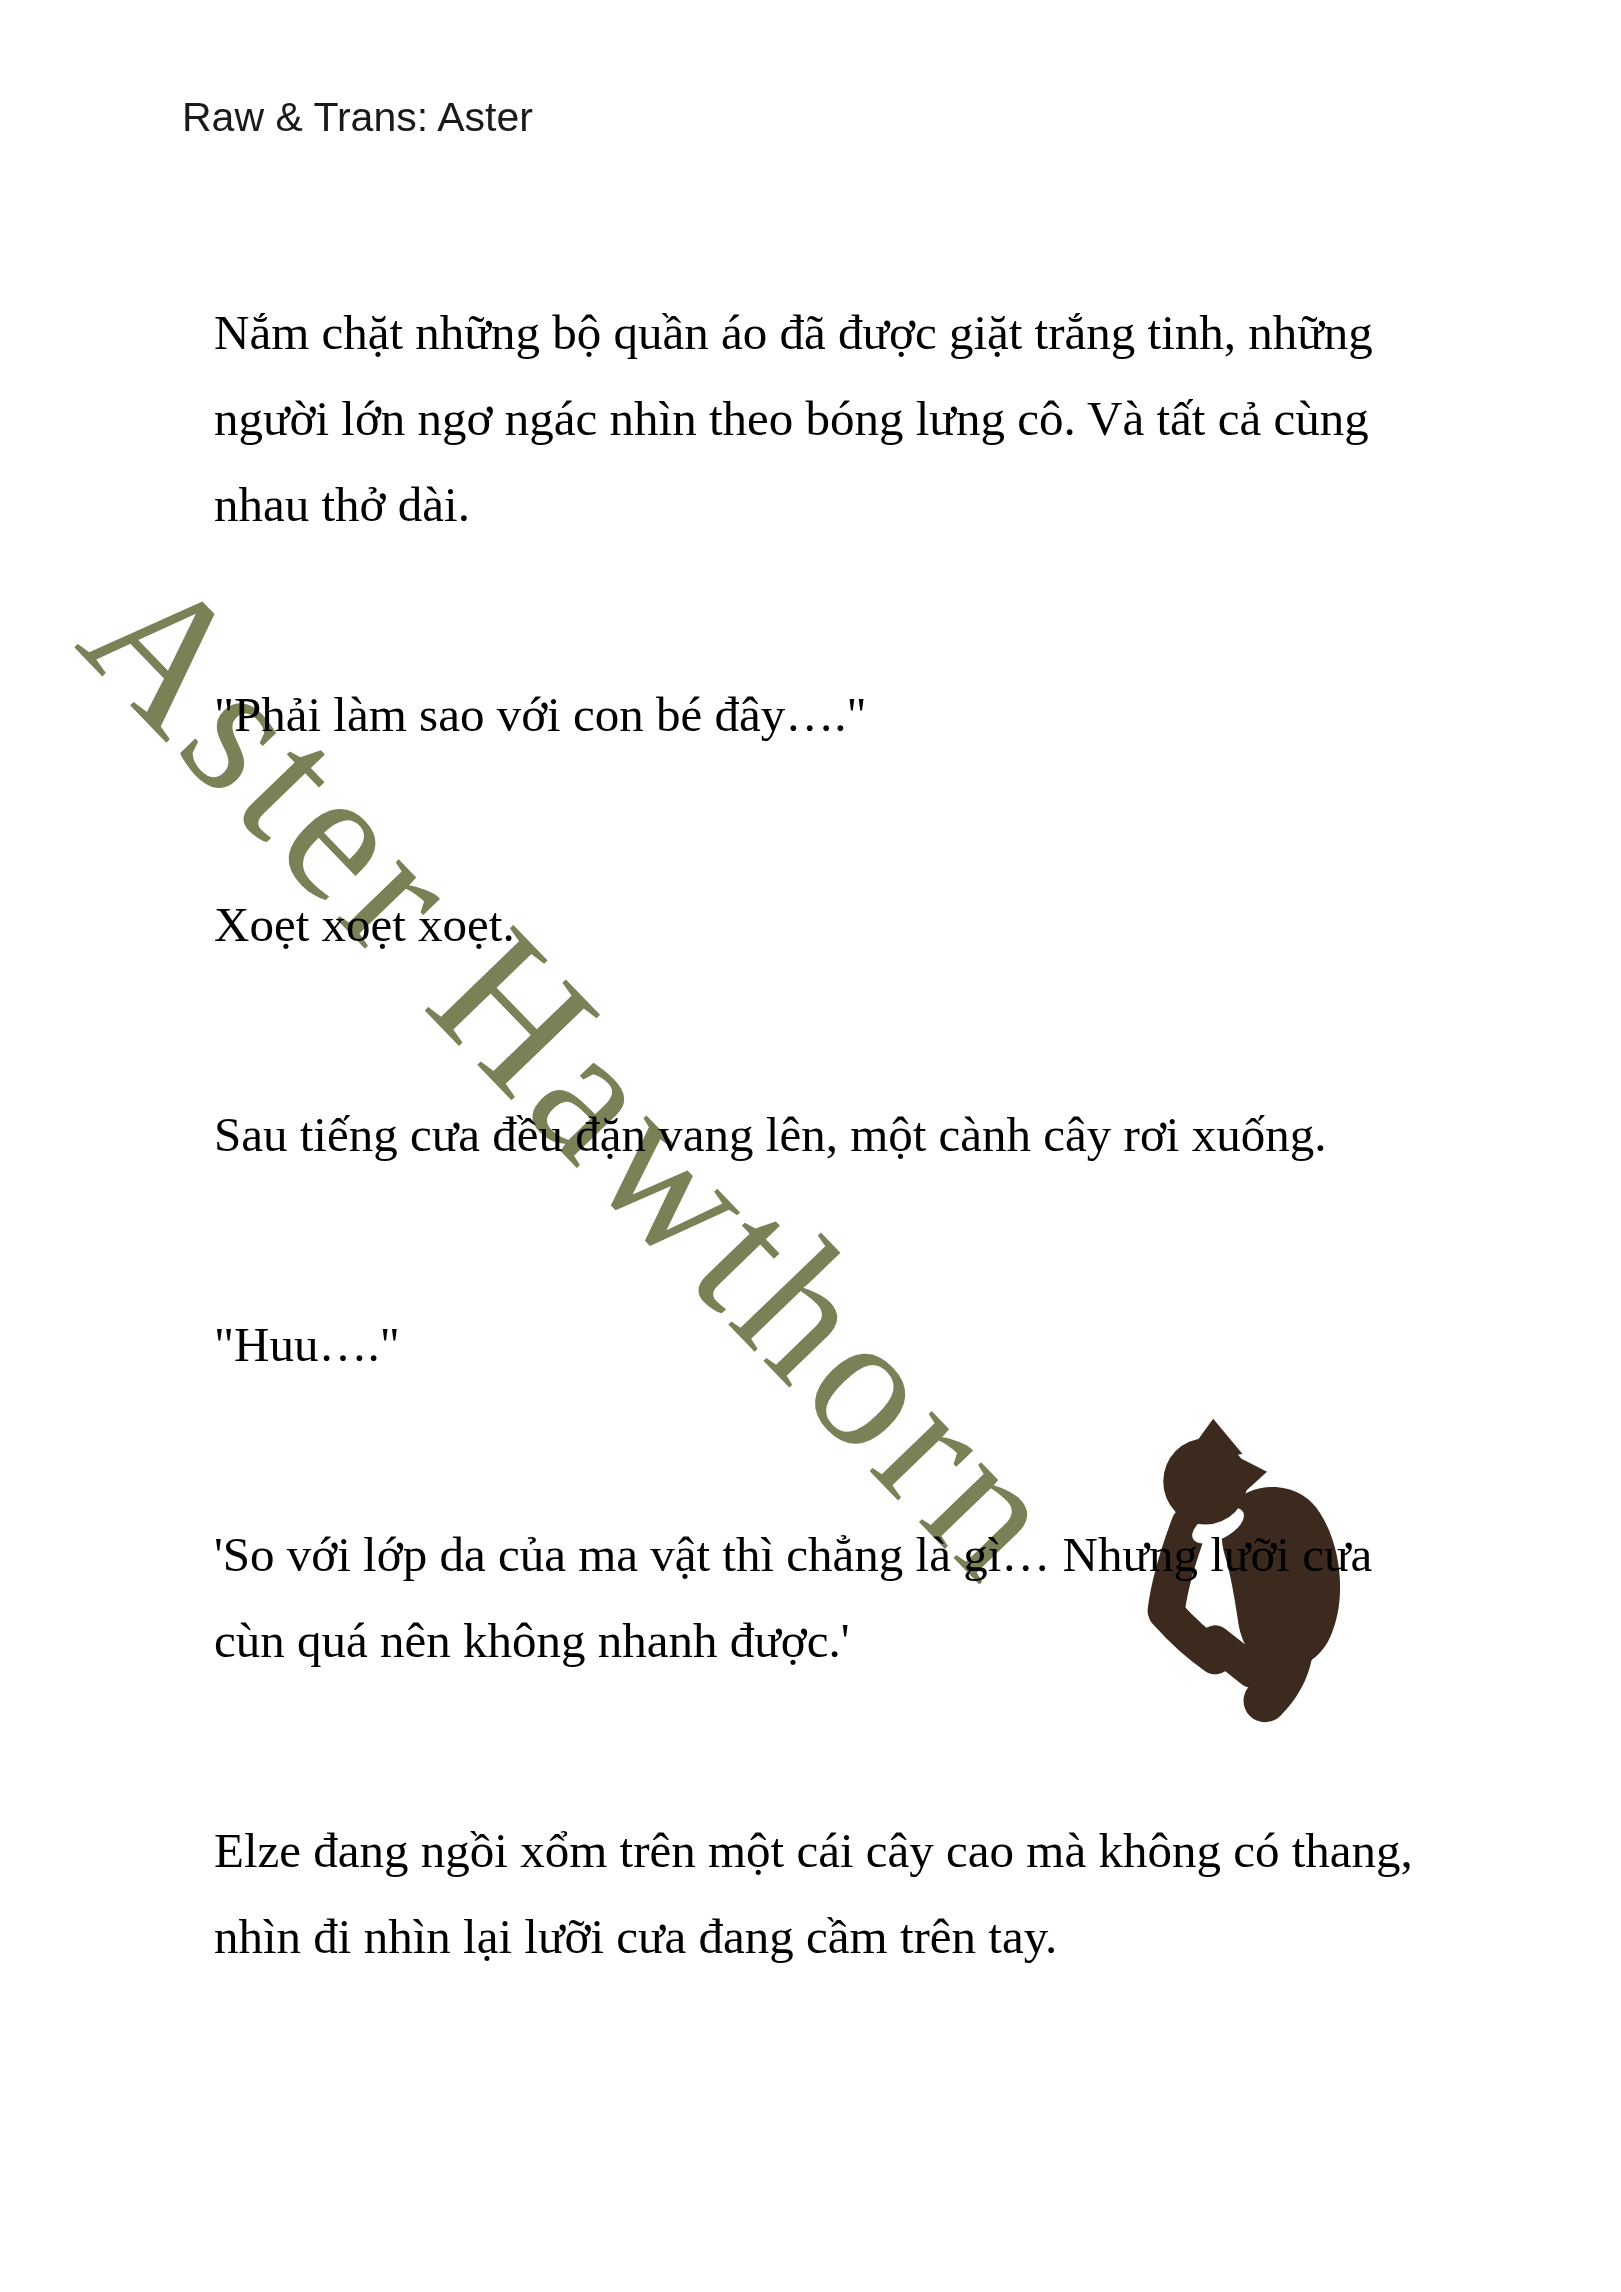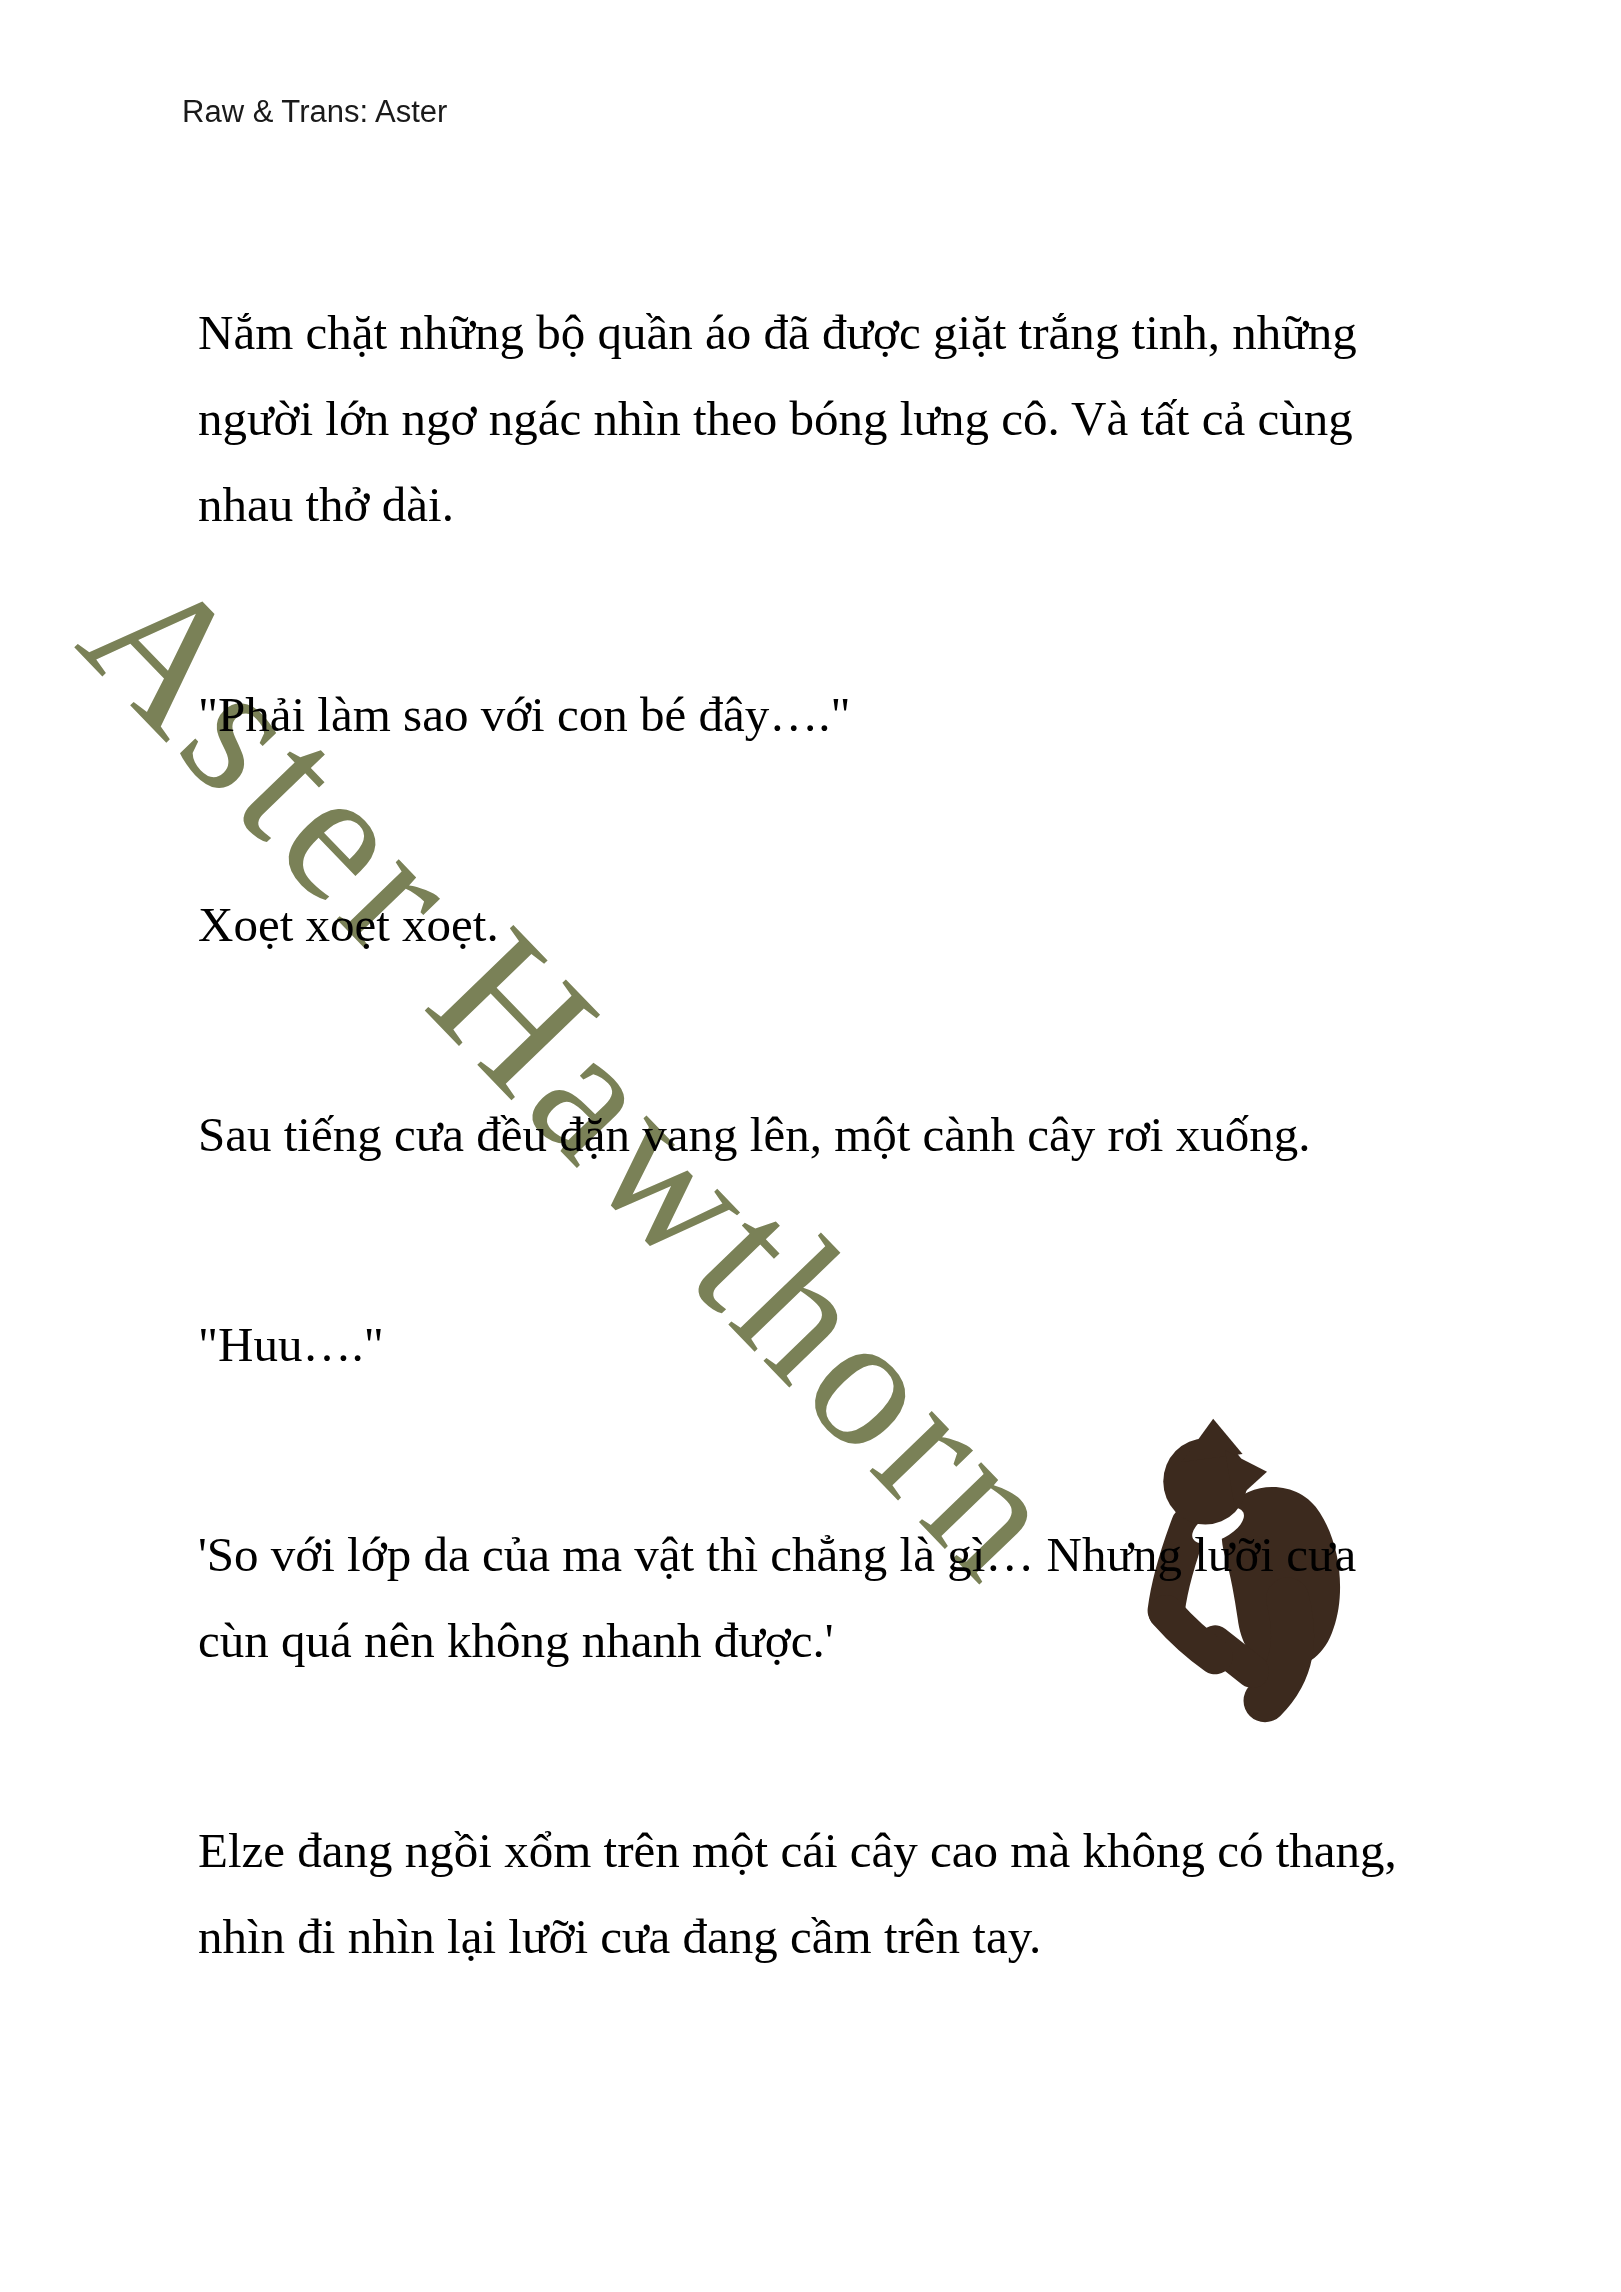--- a/index.html
+++ b/index.html
@@ -11,21 +11,21 @@
     position:relative;
     width:1621px;height:2293px;
     background:#ffffff;
     overflow:hidden;
     font-family:"Liberation Serif", serif;
   }
   .credit{
     position:absolute;
     left:182px;top:94px;
     font-family:"Liberation Sans", sans-serif;
-    font-size:31px;
+    font-size:41px;
     color:#1a1a1a;
     z-index:3;
     white-space:nowrap;
     text-align:right;
   }
   .watermark{
     position:absolute;
     left:186px;top:537px;
     transform:rotate(46deg);
     transform-origin:0 0;
@@ -46,21 +46,21 @@
   .content{
     position:absolute;
     left:198px;top:290px;
     width:1313px;
     z-index:3;
     font-size:49px;
     line-height:86px;
     color:#000;
   }
   .content p{
-    margin:0 0 124px 0;
+    margin:0 0 124px 16px;
     white-space:pre-line;
   }
 </style>
 </head>
 <body>
 
 <div class="page">
 
   <div class="credit">Raw &amp; Trans: Aster</div>
 

